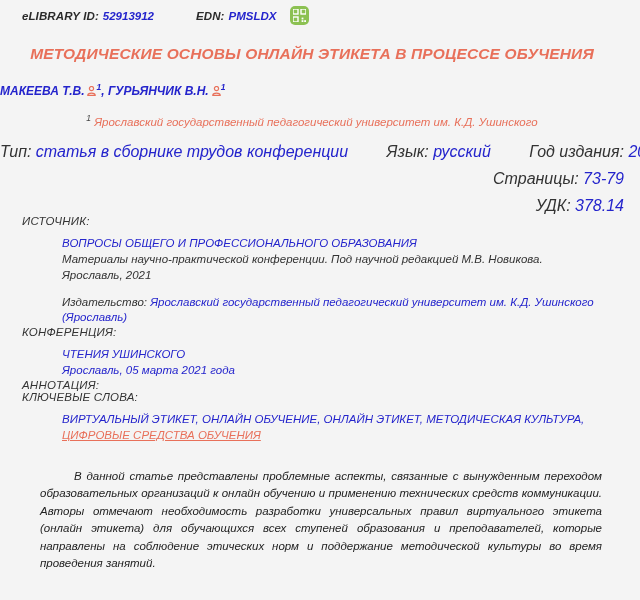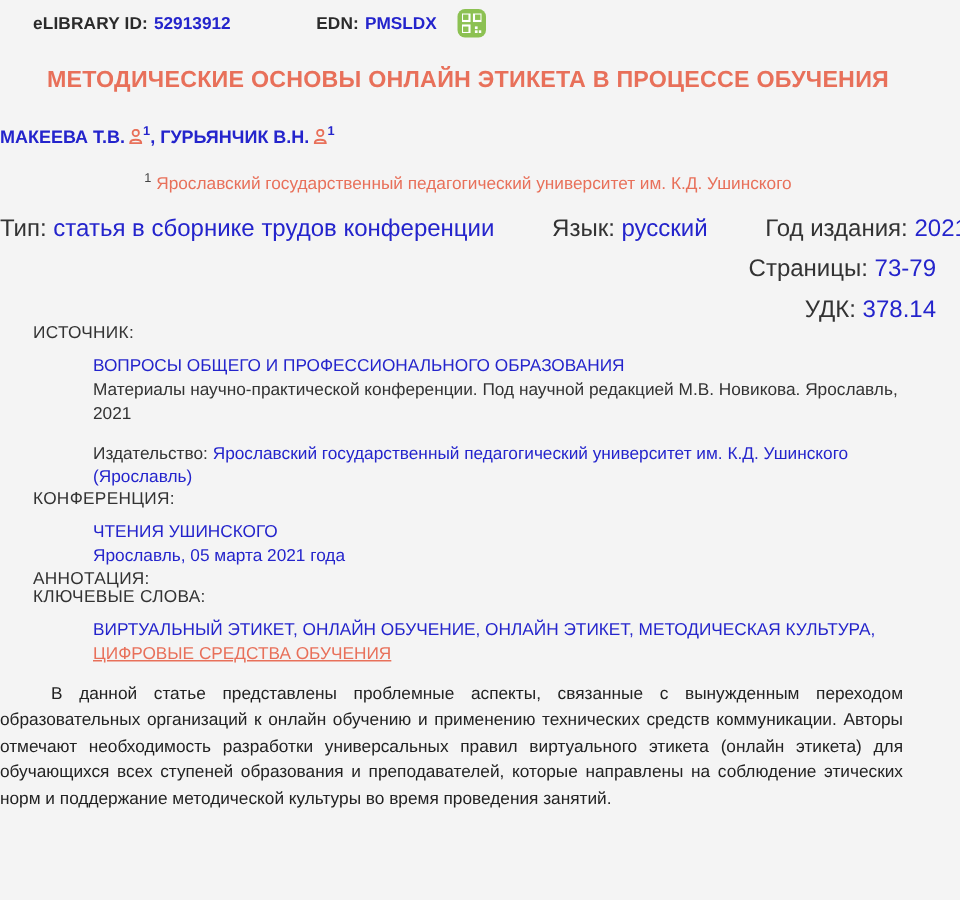--- a/index.html
+++ b/index.html
@@ -14,20 +14,21 @@
     font-family: "Liberation Sans", sans-serif;
     font-size: 11.5px;
     color: #333333;
     overflow: hidden;
   }
 
   .page {
     width: 624px;
     box-sizing: border-box;
     padding: 0;
+    font-style: italic;
   }
 
   
   .idbar {
     display: flex;
     align-items: center;
     padding: 6px 0 6px 22px;
     font-size: 11.5px;
     white-space: nowrap;
   }
@@ -35,21 +36,21 @@
     color: #2b2b2b;
     font-weight: bold;
     letter-spacing: .1px;
   }
   .idbar .val {
     color: #2424cc;
     font-weight: bold;
     margin-left: 4px;
   }
   .idbar .grp { display: flex; align-items: baseline; }
-  .idbar .grp + .grp { margin-left: 57px; }
+  .idbar .grp + .grp { margin-left: 42px; }
 
   .qr-icon {
     display: inline-block;
     width: 19px;
     height: 19px;
     margin-left: 14px;
     border-radius: 5px;
     background: #8cc152;
     position: relative;
     flex: 0 0 auto;
@@ -125,22 +126,23 @@
   .link-blue { color: #2424cc; }
   .plain { color: #333333; }
   .kw { color: #2424cc; }
   .kw-hot {
     color: #e8705a;
     text-decoration: underline;
   }
 
   
   .annotation-body {
+    padding-left: 40px;
     padding-right: 22px;
-    margin-top: 10px;
+    margin-top: 24px;
     text-align: justify;
     line-height: 1.52;
     color: #222222;
     font-size: 11.5px;
   }
   .annotation-body .indent { display: inline-block; width: 34px; }
 </style>
 </head>
 <body>
 

